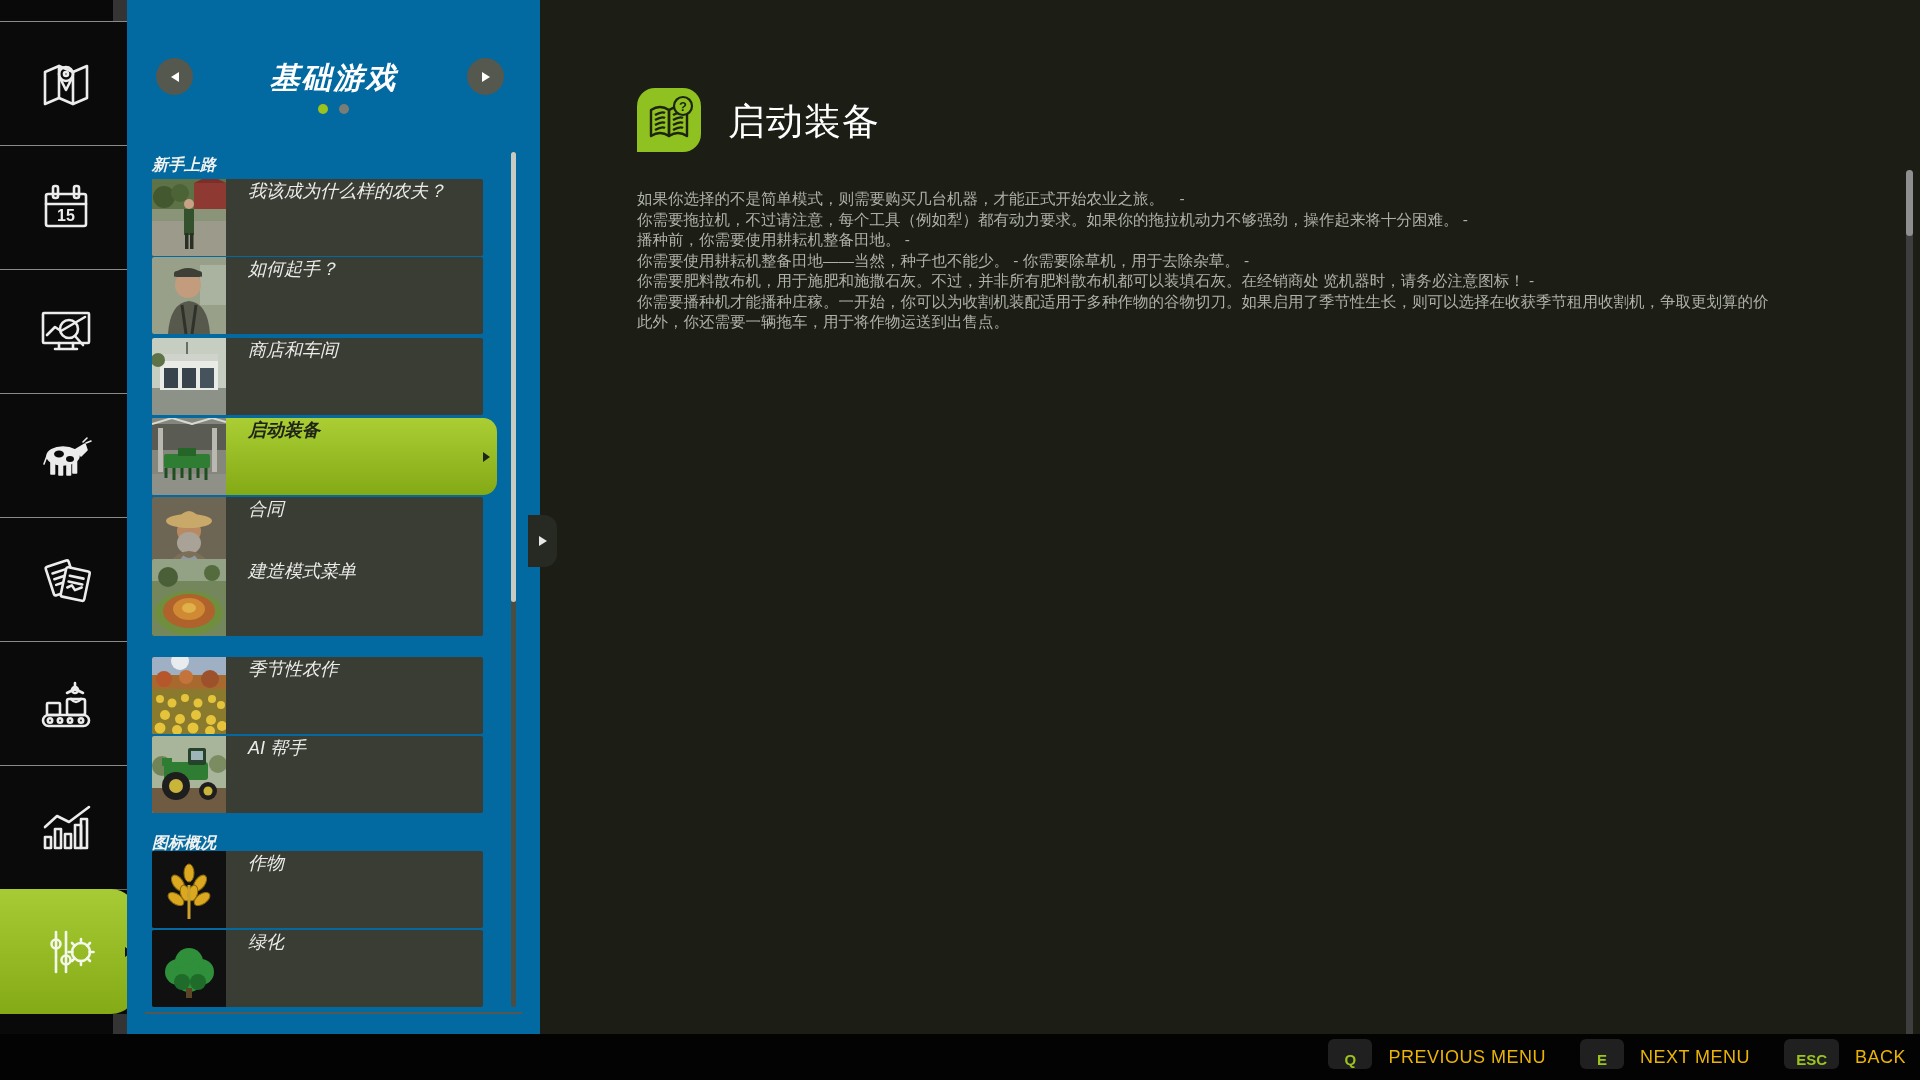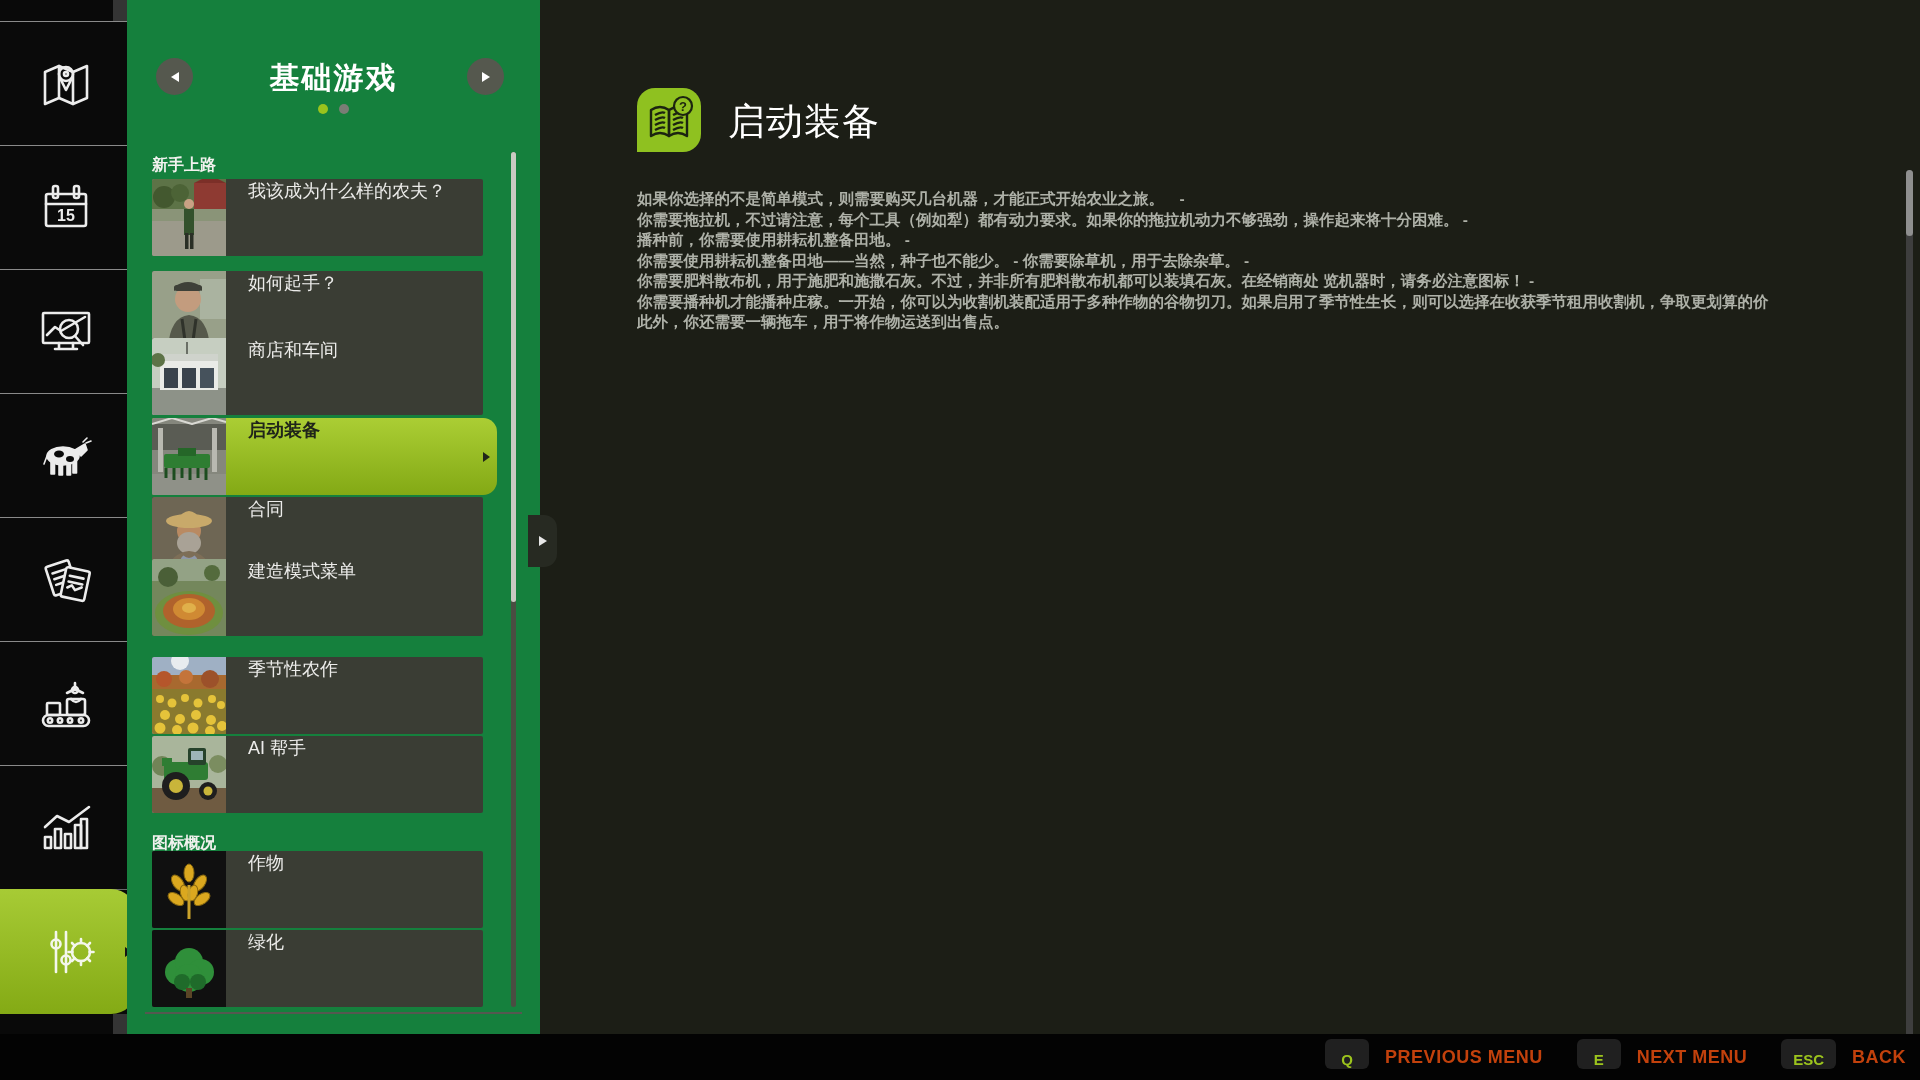--- a/index.html
+++ b/index.html
@@ -12,21 +12,21 @@
              display:flex;align-items:center;justify-content:center;background:#0a0a0a;}
   .side-cell svg{stroke:#ececec;fill:none;stroke-width:2.6;stroke-linecap:round;stroke-linejoin:round;}
   #side-last-line{position:absolute;left:0;top:1013px;width:113px;height:1px;background:#8a8a8a;}
   .side-active{position:absolute;left:0;top:889px;width:137px;height:125px;z-index:4;
                background:linear-gradient(180deg,#a7cb35 0%,#84aa15 100%);
                border-radius:0 26px 26px 0;display:flex;align-items:center;justify-content:center;}
   .side-active svg{stroke:#f4f7ec;fill:none;stroke-width:2.6;stroke-linecap:round;}
   .side-active .tab-arrow{position:absolute;right:5px;top:50%;margin-top:-5px;width:0;height:0;
         border-top:5px solid transparent;border-bottom:5px solid transparent;border-left:7px solid #141414;}
   
-  #panel{position:absolute;left:127px;top:0;width:413px;height:1046px;background:#15803d;z-index:5;}
+  #panel{position:absolute;left:127px;top:0;width:413px;height:1046px;background:#0369a1;z-index:5;font-style:italic;}
   .pager-btn{position:absolute;top:58px;width:37px;height:37px;border-radius:50%;background:#55584e;
              display:flex;align-items:center;justify-content:center;}
   .tri-left{width:0;height:0;border-top:5px solid transparent;border-bottom:5px solid transparent;border-right:8px solid #fff;}
   .tri-right{width:0;height:0;border-top:5px solid transparent;border-bottom:5px solid transparent;border-left:8px solid #fff;}
   #panel-title{position:absolute;top:58px;left:0;width:413px;text-align:center;
                color:#fff;font-size:30px;font-weight:bold;letter-spacing:2px;}
   #pager-dots{position:absolute;top:104px;left:0;width:413px;display:flex;justify-content:center;gap:11px;}
   .dot{width:10px;height:10px;border-radius:50%;}
   .section-label{position:absolute;left:25px;color:#f2f2ef;font-size:16px;font-weight:bold;}
   .row{position:absolute;left:25px;width:331px;height:77px;background:#3a3d34;border-radius:2px;
@@ -42,32 +42,32 @@
   #list-scrollbar{position:absolute;left:384px;top:152px;width:5px;height:855px;background:#4a4d42;border-radius:3px;}
   #list-scrollbar .thumb-bar{width:5px;height:450px;background:#c9cbc2;border-radius:3px;}
   #panel-bottom-line{position:absolute;left:18px;top:1012px;width:377px;height:2px;background:#555850;}
   #panel-expander{position:absolute;left:401px;top:515px;width:29px;height:52px;background:#272a22;
                   border-radius:0 13px 13px 0;display:flex;align-items:center;justify-content:center;z-index:6;}
   
   #content{position:absolute;left:540px;top:0;width:1380px;height:1034px;background:#1c1e16;}
   #help-badge{position:absolute;left:97px;top:88px;width:64px;height:64px;background:#8fc120;
               border-radius:18px 18px 18px 0;display:flex;align-items:center;justify-content:center;}
   #content-title{position:absolute;left:188px;top:97px;color:#fff;font-size:37px;font-weight:500;letter-spacing:1px;}
-  #help-text{position:absolute;left:97px;top:189px;width:1212px;overflow:hidden;font-weight:bold;}
+  #help-text{position:absolute;left:97px;top:189px;width:1212px;overflow:hidden;}
   #help-text .tline{white-space:nowrap;color:#aeb1a8;font-size:15.5px;line-height:20.5px;}
   #right-scroll{position:absolute;right:7px;top:170px;width:7px;height:878px;background:#3e3e3e;border-radius:4px;}
   #right-scroll .thumb-bar{width:7px;height:66px;background:#8f8f8f;border-radius:4px;}
   
   #bottom-bar{position:absolute;left:0;top:1034px;width:1920px;height:46px;background:#030303;z-index:7;
               display:flex;align-items:center;justify-content:flex-end;gap:34px;padding-right:14px;box-sizing:border-box;}
   .hint{display:flex;align-items:center;gap:16px;}
   .keycap{min-width:20px;height:29px;padding:0 12px;background:#202020;border-radius:6px;
           display:flex;align-items:flex-end;justify-content:center;padding-bottom:1px;
           color:#9cc41d;font-size:15px;font-weight:bold;transform:translateY(-3px);}
-  .hint-label{color:#c2410c;font-size:18px;font-weight:bold;letter-spacing:0.5px;}
+  .hint-label{color:#eab308;font-size:18px;font-weight:normal;letter-spacing:0.5px;}
 </style>
 </head>
 <body>
 
 <div id="stage">
 
   <div id="sidebar-strip"></div>
   <div id="sidebar">
     <div class="side-cell" style="top:21px">
       <svg width="58" height="52" viewBox="0 0 58 52">
@@ -188,21 +188,21 @@
         <circle cx="12" cy="18" r="11" fill="#43582f"></circle>
           <circle cx="28" cy="14" r="9" fill="#4c6336"></circle>
         <rect x="32" y="30" width="10" height="26" fill="#33512c"></rect>
         <circle cx="37" cy="25" r="5" fill="#c9a184"></circle>
         <rect x="33" y="54" width="3.5" height="16" fill="#2a2f26"></rect>
           <rect x="38" y="54" width="3.5" height="16" fill="#2a2f26"></rect>
       </svg>
       <div class="row-label">我该成为什么样的农夫？</div>
     </div>
 
-    <div class="row" style="top:271px">
+    <div class="row" style="top:257px">
       <svg class="thumb" viewBox="0 0 74 77">
         <rect width="74" height="77" fill="#98a089"></rect>
         <rect x="48" y="8" width="26" height="40" fill="#aab3a0"></rect>
         <circle cx="36" cy="28" r="13" fill="#c39c7e"></circle>
         <path d="M22 20 Q36 8 50 20 L50 16 Q36 6 22 16 Z" fill="#3e4038"></path>
         <rect x="22" y="14" width="28" height="6" rx="3" fill="#3e4038"></rect>
         <path d="M16 77 Q18 46 37 44 Q56 46 58 77 Z" fill="#56594b"></path>
         <path d="M30 48 L34 77 M44 48 L40 77" stroke="#2f322a" stroke-width="3" fill="none"></path>
       </svg>
       <div class="row-label">如何起手？</div>

